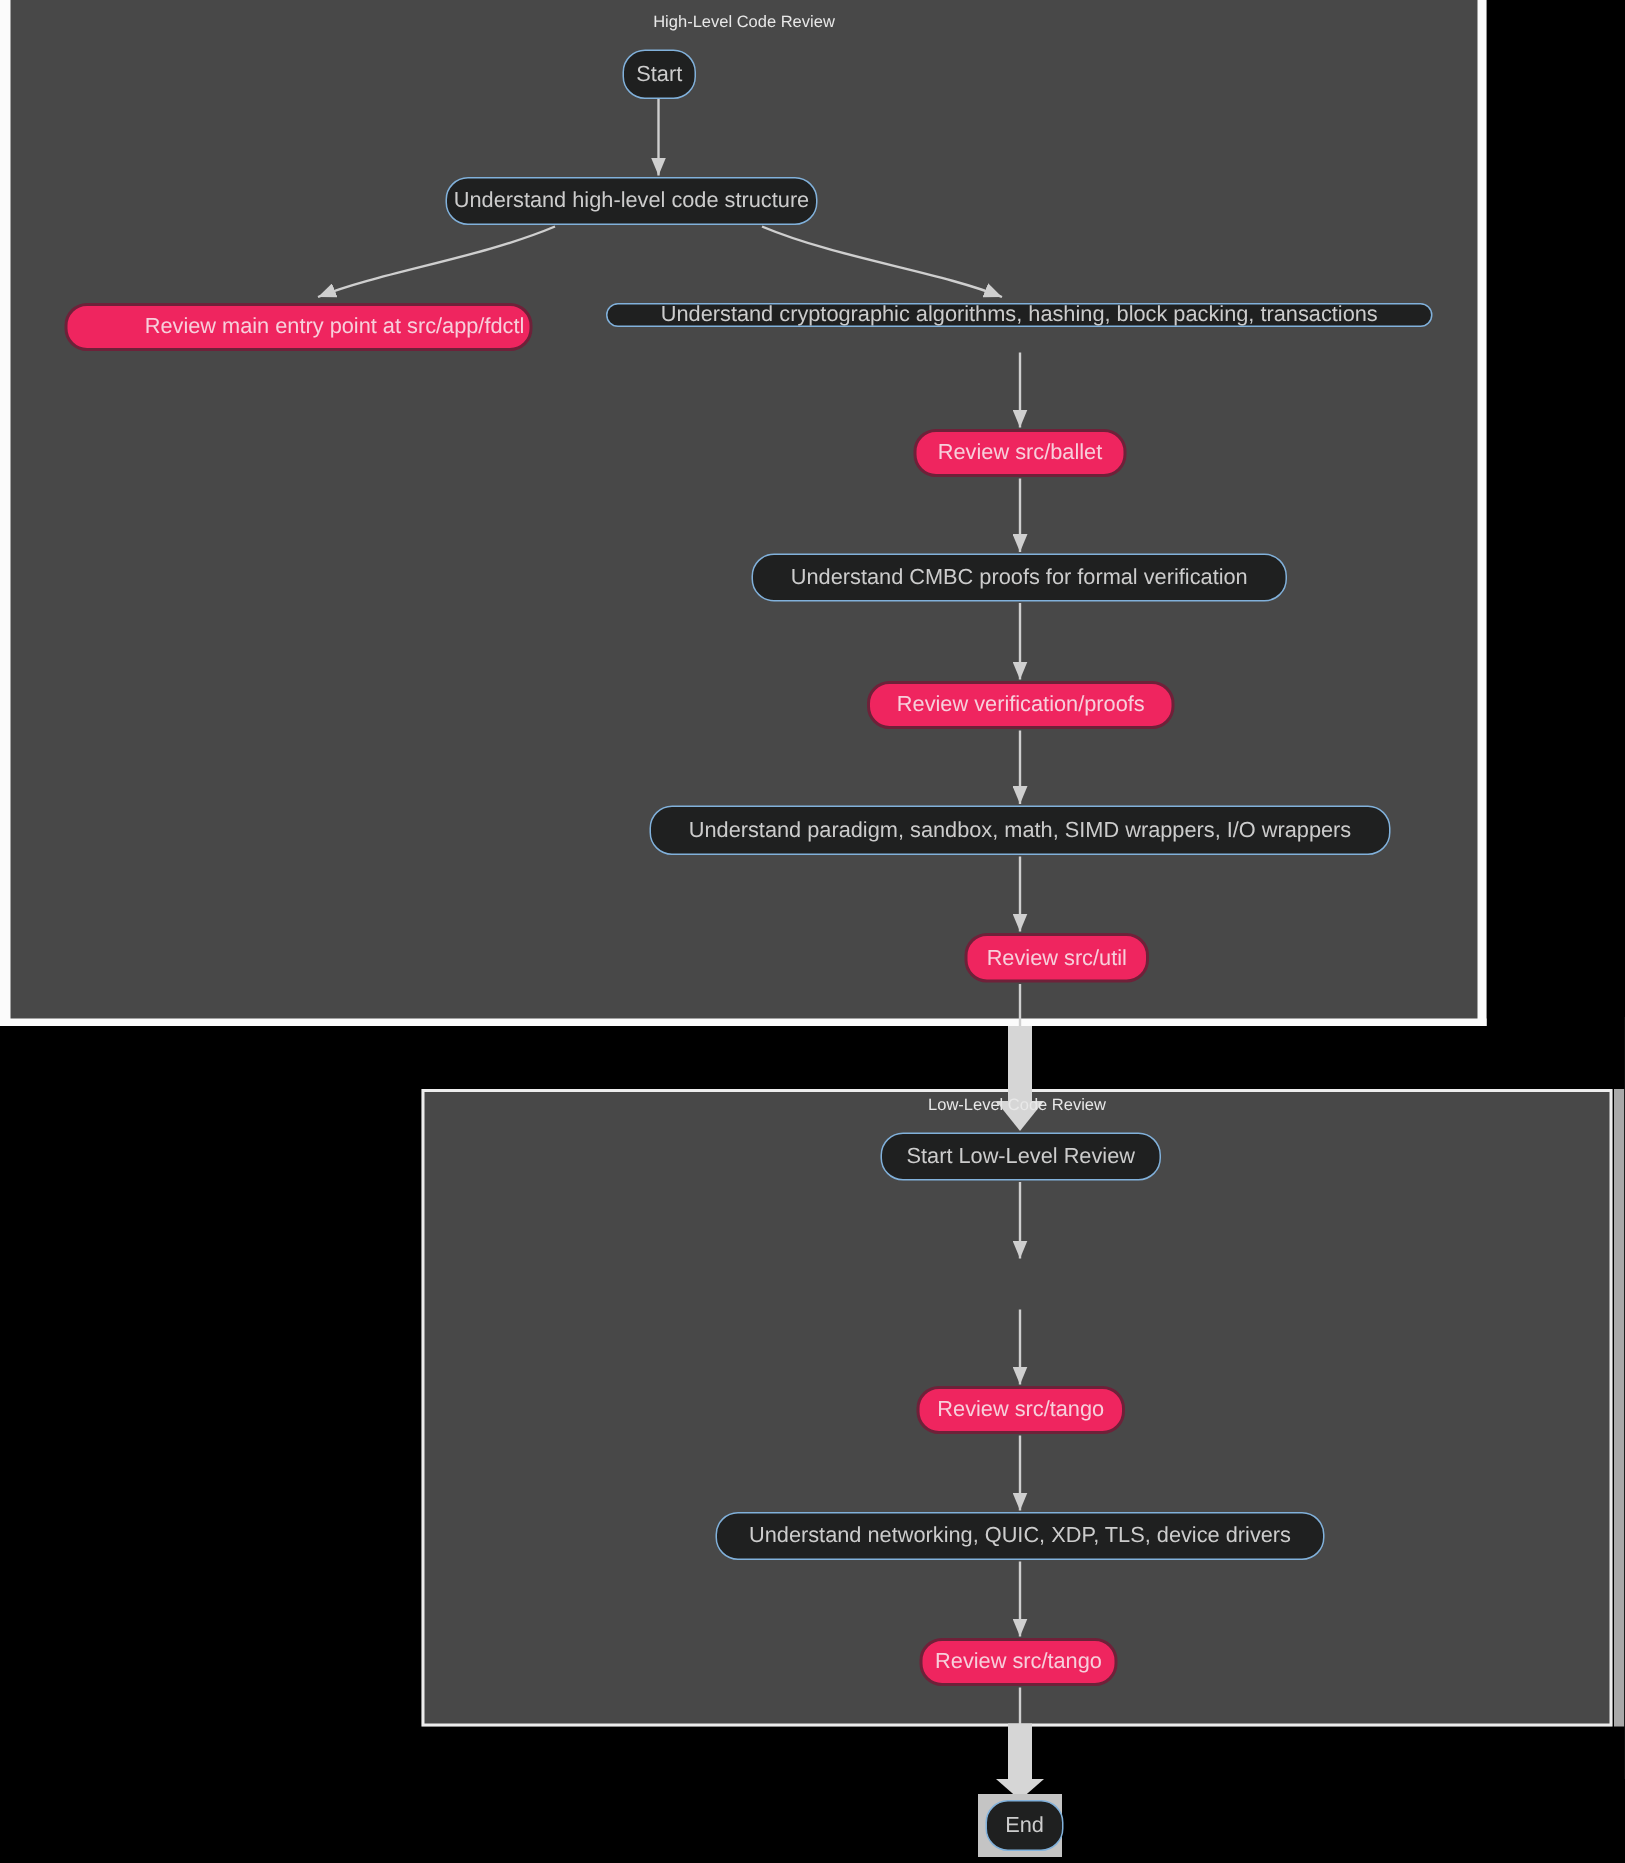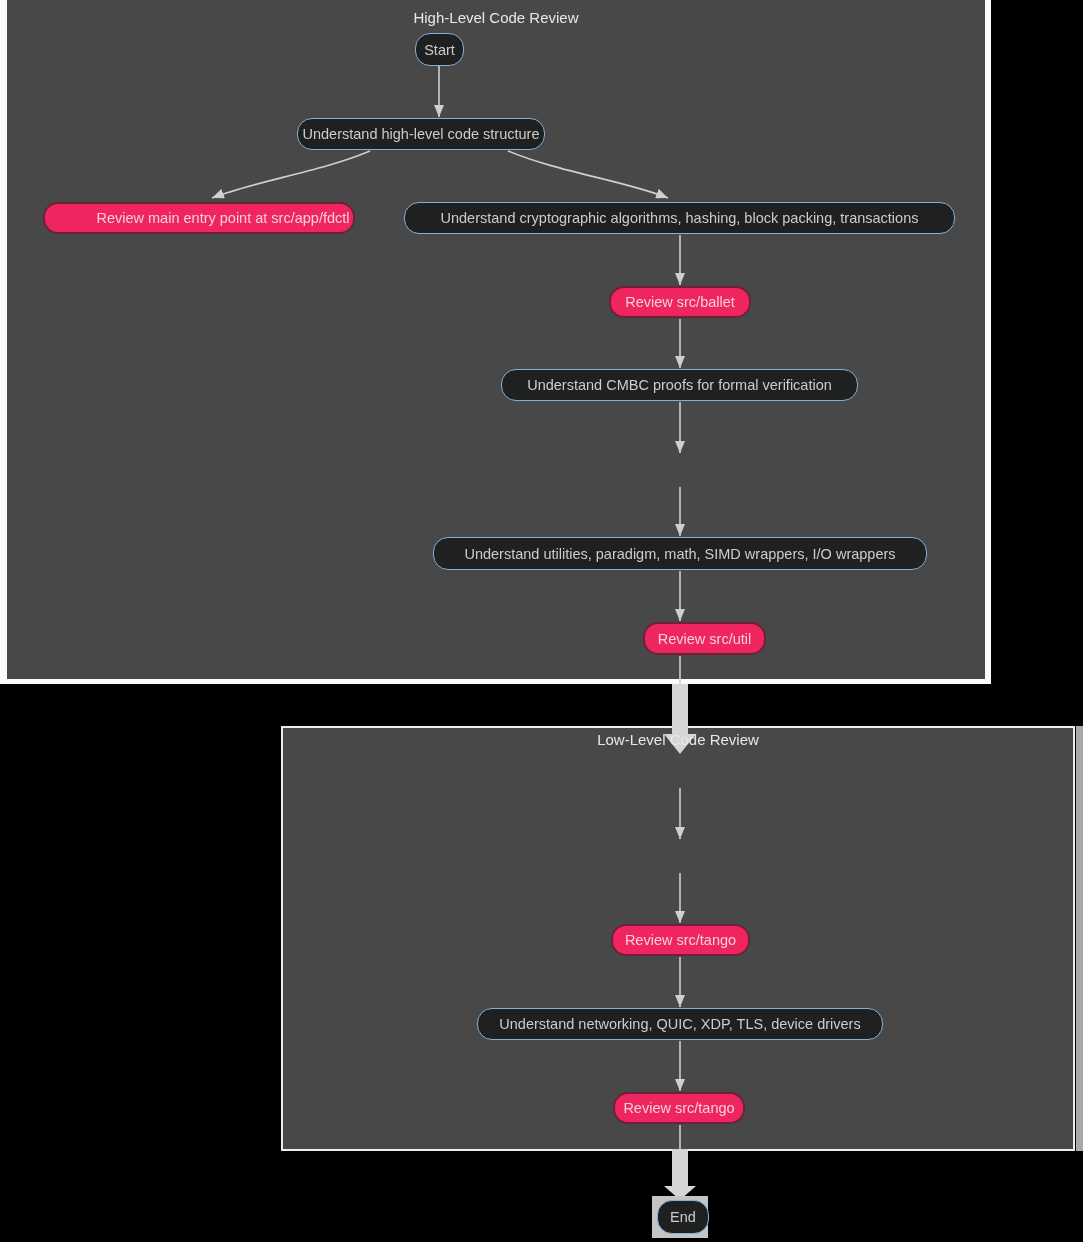--- a/index.html
+++ b/index.html
@@ -35,21 +35,21 @@
   }
   #edges{
     position:absolute;left:0;top:0;
     z-index:2;
     pointer-events:none;
   }
   .cluster-title{
     position:absolute;
     z-index:3;
     color:#e8e8e8;
-    font-size:15px;
+    font-size:11px;
     transform:translateX(-50%);
     white-space:nowrap;
   }
   #t1{left:496px;top:9px;}
   #t2{left:678px;top:731px;}
   .node{
     position:absolute;
     display:flex;
     align-items:center;
     justify-content:center;
@@ -65,21 +65,21 @@
     color:#cccccc;
   }
   .review{
     background:#ef255f;
     border:2px solid #6e2139;
     color:#f7cfdb;
   }
   #n-start{left:415px;top:33px;width:49px;height:33px;}
   #n-structure{left:297px;top:118px;width:248px;height:32px;}
   #n-fdctl{left:43px;top:202px;width:312px;height:32px;padding-left:48px;}
-  #n-crypto{left:404px;top:202px;width:551px;height:32px;}
+  #n-crypto{left:404px;top:202px;width:551px;height:16px;}
   #n-ballet{left:609px;top:286px;width:142px;height:32px;}
   #n-cmbc{left:501px;top:369px;width:357px;height:32px;}
   #n-proofs{left:578px;top:454px;width:205px;height:32px;}
   #n-util-u{left:433px;top:537px;width:494px;height:33px;}
   #n-util-r{left:643px;top:622px;width:123px;height:33px;}
   #n-startlow{left:587px;top:755px;width:187px;height:32px;}
   #n-ipc{left:319px;top:840px;width:722px;height:32px;}
   #n-tango{left:611px;top:924px;width:139px;height:32px;}
   #n-net{left:477px;top:1008px;width:406px;height:32px;}
   #n-waltz{left:613px;top:1092px;width:132px;height:32px;}
@@ -127,20 +127,22 @@
 
   <div class="cluster-title" id="t1">High-Level Code Review</div>
   <div class="cluster-title" id="t2">Low-Level Code Review</div>
 
   <div class="node task" id="n-start">Start</div>
   <div class="node task" id="n-structure">Understand high-level code structure</div>
   <div class="node review" id="n-fdctl">Review main entry point at src/app/fdctl</div>
   <div class="node task" id="n-crypto">Understand cryptographic algorithms, hashing, block packing, transactions</div>
   <div class="node review" id="n-ballet">Review src/ballet</div>
   <div class="node task" id="n-cmbc">Understand CMBC proofs for formal verification</div>
-  <div class="node task" id="n-util-u">Understand utilities, paradigm, math, SIMD wrappers, I/O wrappers</div>
+  <div class="node review" id="n-proofs">Review verification/proofs</div>
+  <div class="node task" id="n-util-u">Understand paradigm, sandbox, math, SIMD wrappers, I/O wrappers</div>
   <div class="node review" id="n-util-r">Review src/util</div>
+  <div class="node task" id="n-startlow">Start Low-Level Review</div>
   <div class="node review" id="n-tango">Review src/tango</div>
   <div class="node task" id="n-net">Understand networking, QUIC, XDP, TLS, device drivers</div>
   <div class="node review" id="n-waltz">Review src/tango</div>
   <div class="node task" id="n-end">End</div>
 
 </div>
 
 </body></html>

